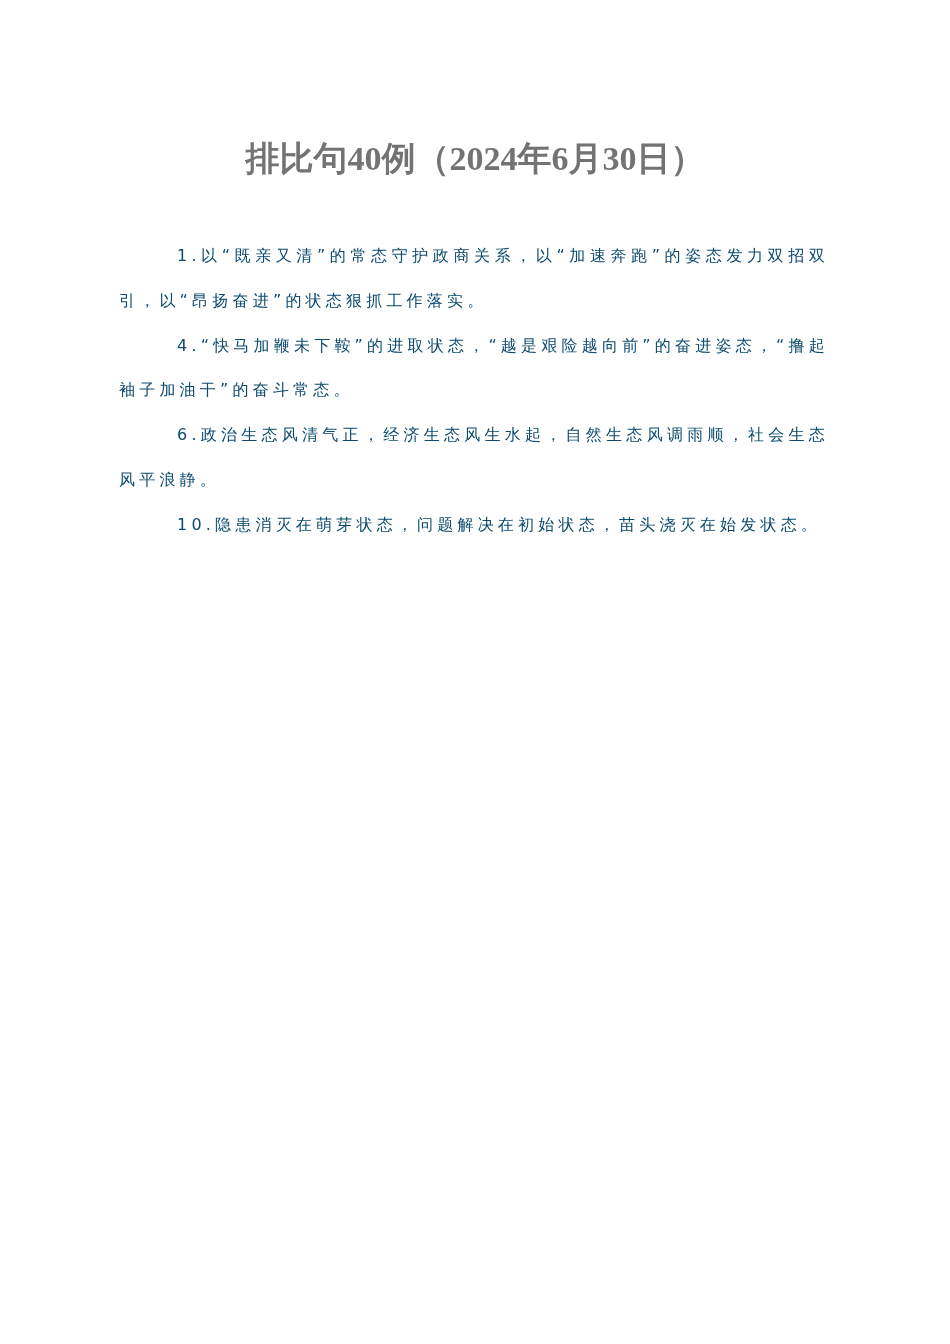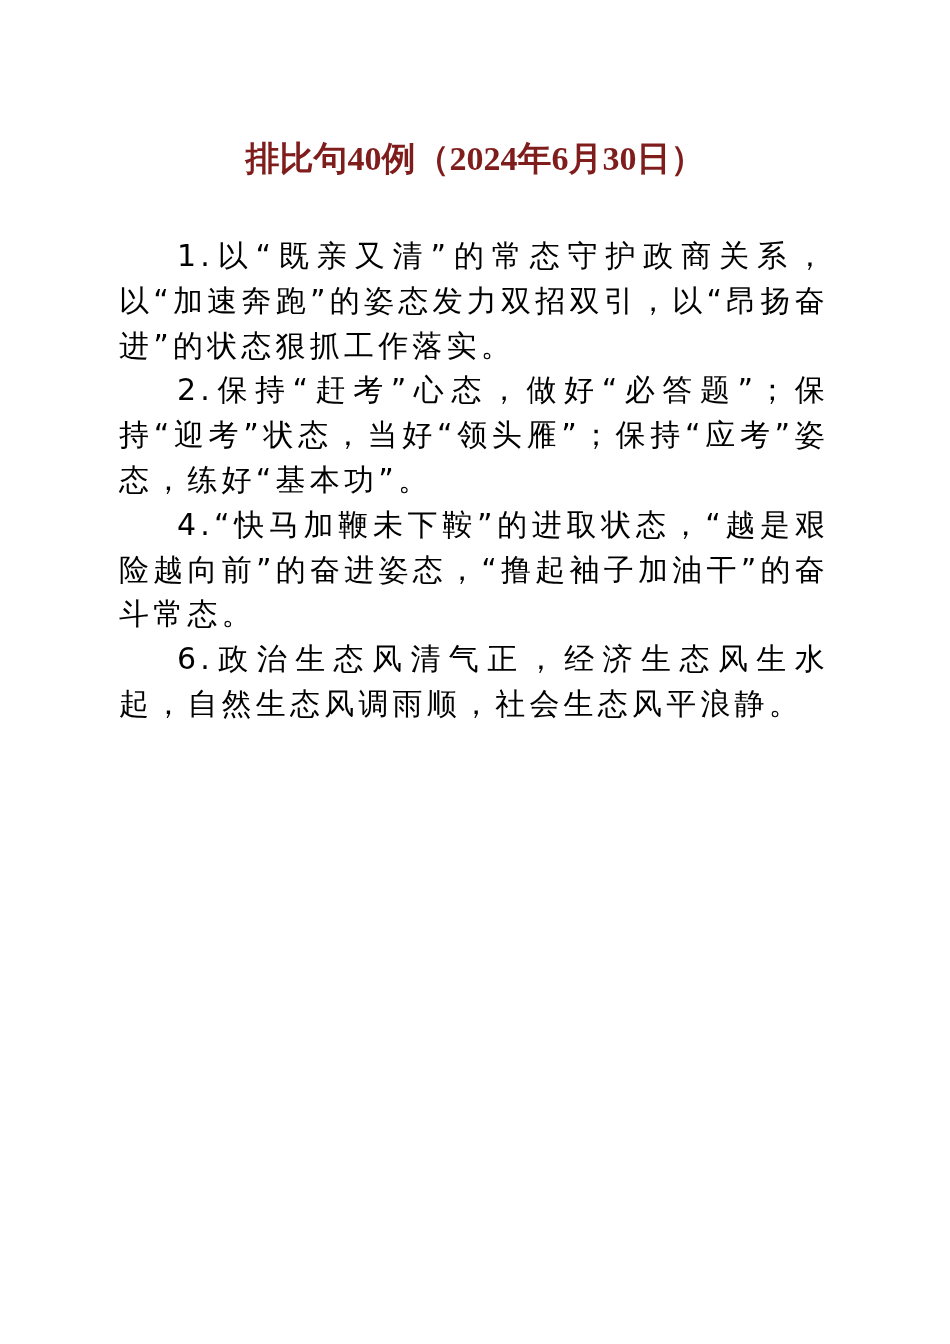--- a/index.html
+++ b/index.html
@@ -26,48 +26,48 @@
       position: absolute;
       top: 134px;
       left: 0;
       width: 950px;
       text-align: center;
       font-family: "Liberation Serif", "DejaVu Serif", serif;
       font-weight: bold;
       font-size: 34px;
       line-height: 50px;
       letter-spacing: 0px;
-      color: #7f1d1d;
+      color: #737373;
       margin: 0;
     }
     .body {
       position: absolute;
       top: 234px;
       left: 119px;
       width: 710px;
     }
     .para {
       margin: 0;
-      font-size: 30px;
+      font-size: 16px;
       line-height: 44.8px;
       text-indent: 58px;
       text-align: justify;
       text-align-last: left;
       letter-spacing: 4.2px;
-      color: #000000;
+      color: #0c4a6e;
       font-family: "DejaVu Sans", "Liberation Sans", sans-serif;
       font-weight: normal;
       word-break: break-all;
     }
   </style>
 </head>
 <body>
 
 <div class="page">
   <h1 class="title">排比句40例（2024年6月30日）</h1>
 
   <div class="body">
     <p class="para">1.以“既亲又清”的常态守护政商关系，以“加速奔跑”的姿态发力双招双引，以“昂扬奋进”的状态狠抓工作落实。</p>
-    <p class="para">2.保持“赶考”心态，做好“必答题”；保持“迎考”状态，当好“领头雁”；保持“应考”姿态，练好“基本功”。</p>
     <p class="para">4.“快马加鞭未下鞍”的进取状态，“越是艰险越向前”的奋进姿态，“撸起袖子加油干”的奋斗常态。</p>
     <p class="para">6.政治生态风清气正，经济生态风生水起，自然生态风调雨顺，社会生态风平浪静。</p>
+    <p class="para">10.隐患消灭在萌芽状态，问题解决在初始状态，苗头浇灭在始发状态。</p>
   </div>
 </div>
 
 </body></html>

